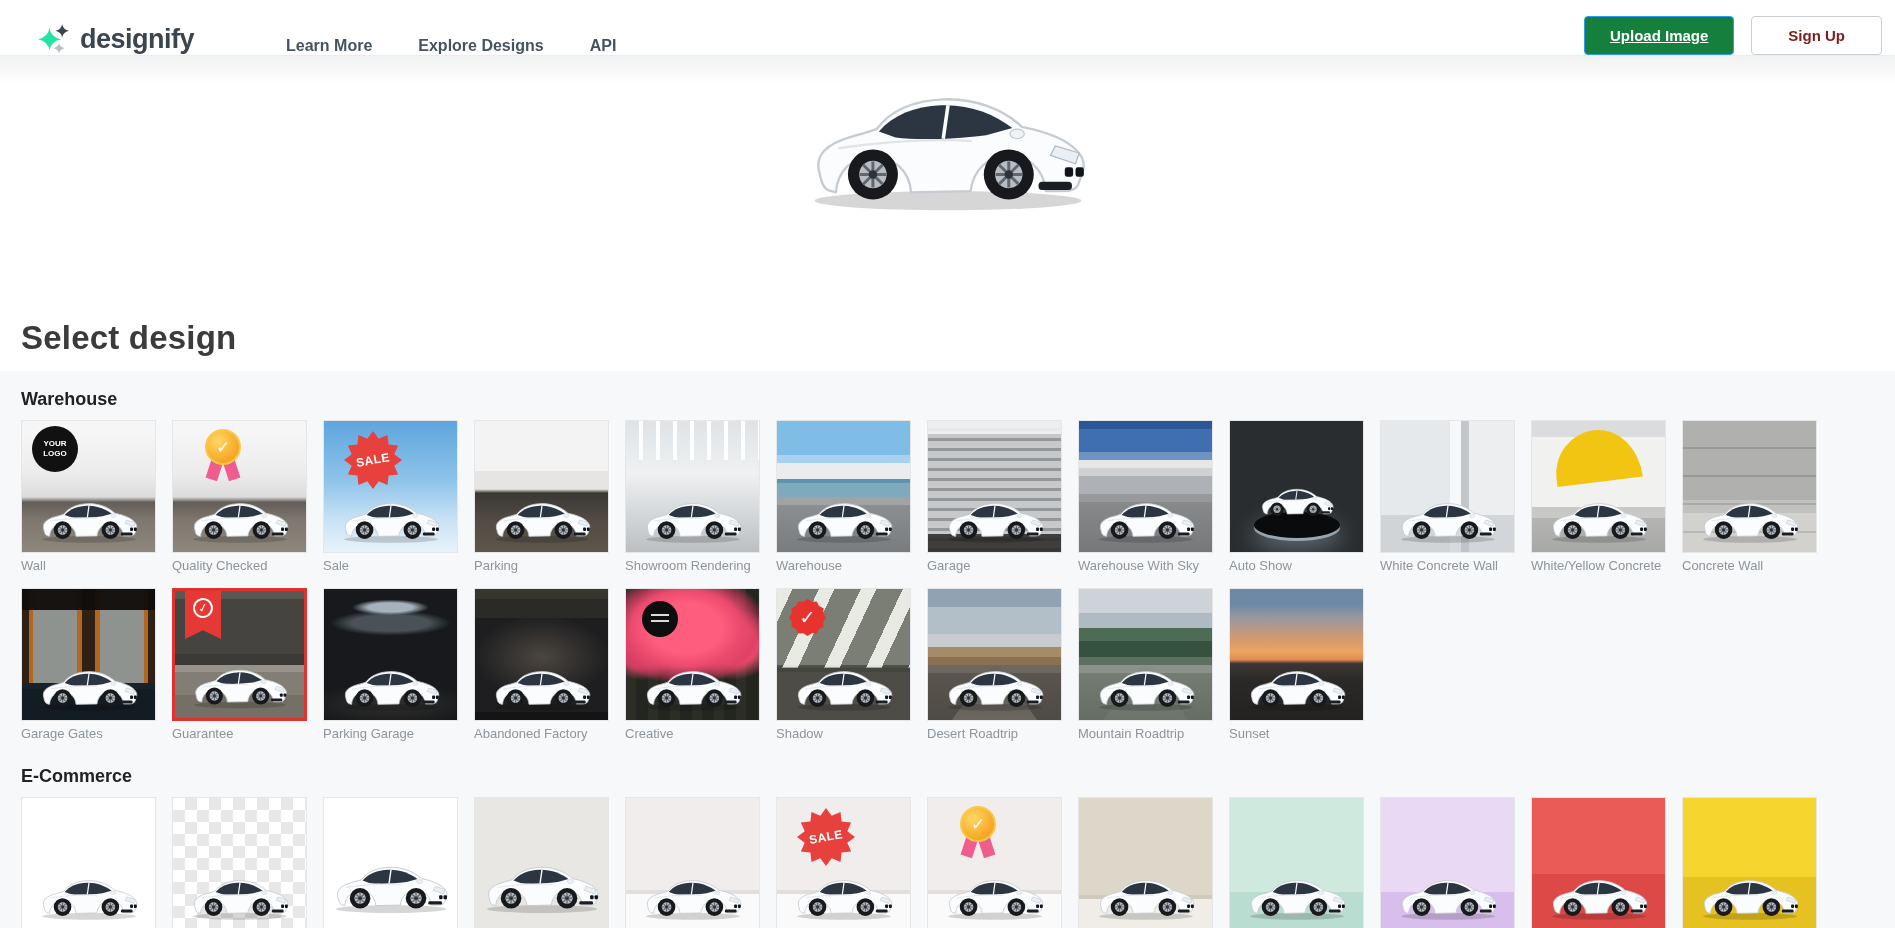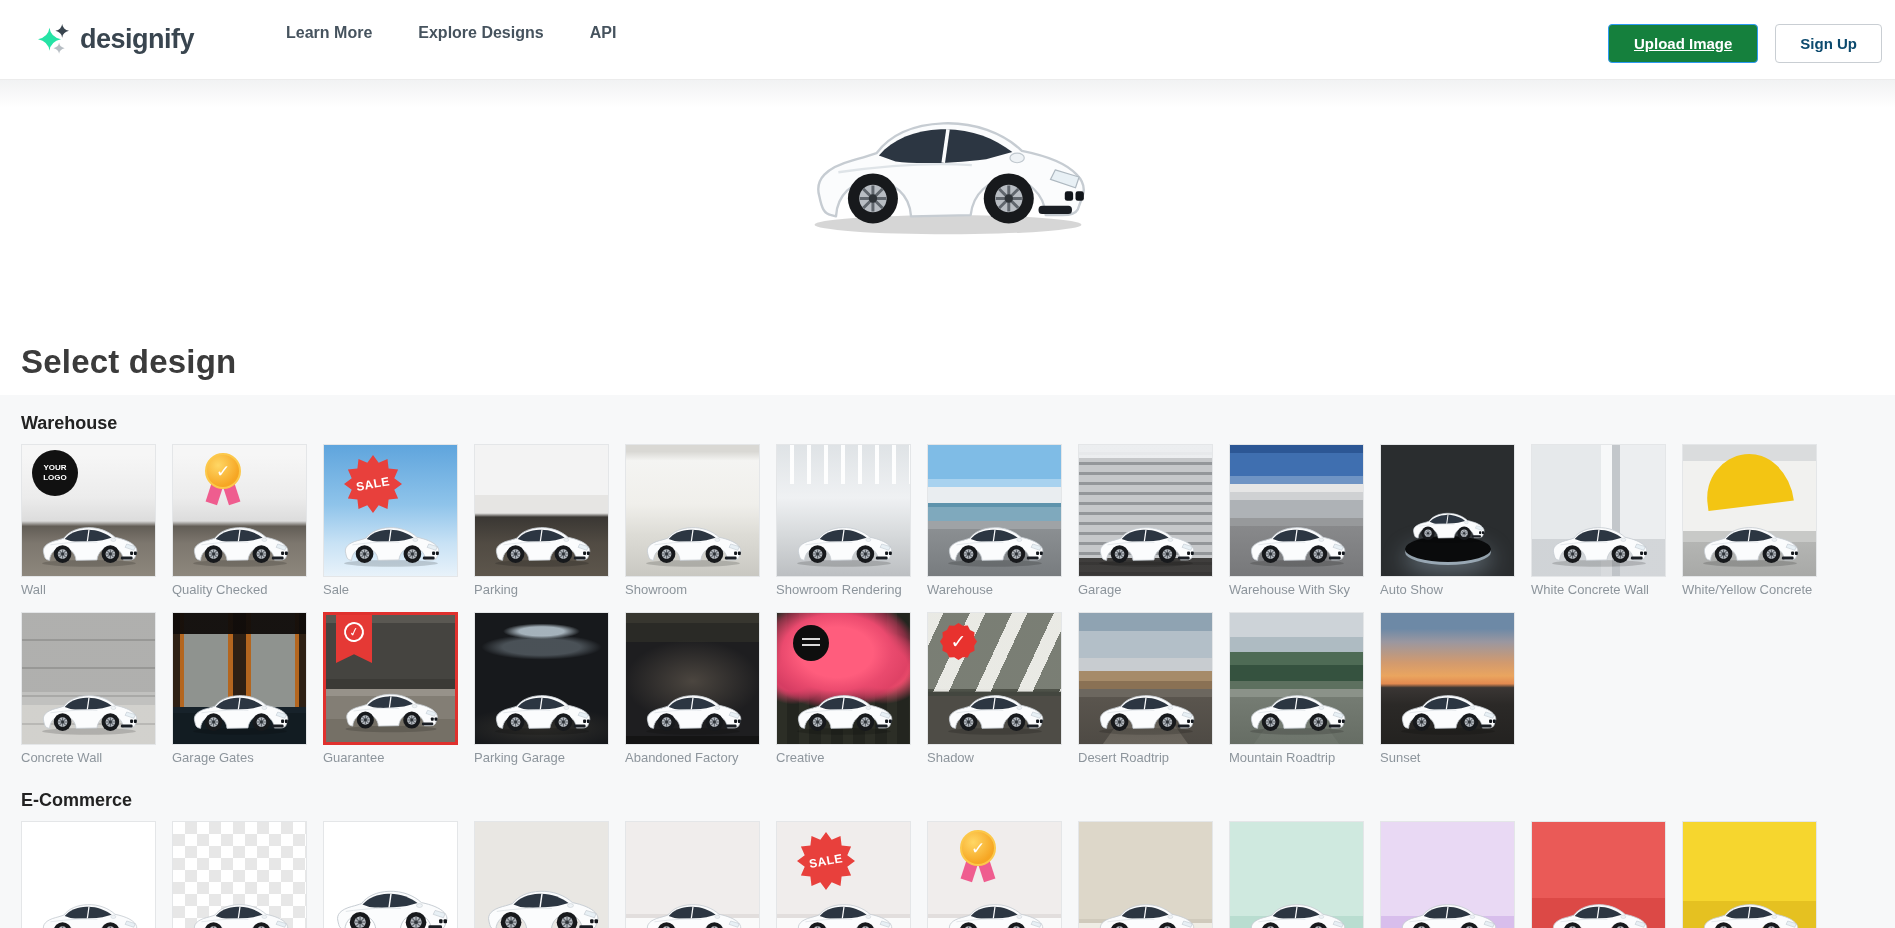--- a/index.html
+++ b/index.html
@@ -4,32 +4,32 @@
 <style>
   * { box-sizing: border-box; }
   html,body { margin:0; padding:0; }
   body {
     width:1895px; height:928px; overflow:hidden; background:#fff;
     font-family:"Liberation Sans","DejaVu Sans",sans-serif; color:#39454f;
   }
 
   
   .header {
-    height:56px; background:#fff; display:flex; align-items:flex-start;
-    padding:0 13px 0 38px; border-bottom:1px solid #ececec; position:relative; z-index:5;margin-top:24px;
+    height:56px; background:#fff; display:flex; align-items:flex-end;
+    padding:0 13px 0 38px; border-bottom:1px solid #ececec; position:relative; z-index:5;
   }
   .logo { display:flex; align-items:center; gap:11px; cursor:pointer; }
   .logo-icon { width:31px; height:31px; display:block; }
   .logo-text { font-size:27px; font-weight:800; color:#39454f; letter-spacing:-0.5px; }
   .nav { display:flex; gap:46px; margin-left:92px; }
   .nav a { font-size:16px; font-weight:700; color:#46535e; text-decoration:none; cursor:pointer; }
   .actions { margin-left:auto; display:flex; gap:17px; align-items:center; }
   .btn { font-family:inherit; font-size:15px; font-weight:700; border-radius:4px; cursor:pointer; }
   .btn-primary { background:#15803d; border:1px solid #2E9AF3; color:#fff; padding:10px 25px;text-decoration:underline; }
-  .btn-outline { background:#fff; border:1px solid #c9ced3; color:#0c4a6e; padding:10px 24px; }
+  .btn-outline { background:#fff; border:1px solid #c9ced3; color:#7f1d1d; padding:10px 36px; }
 
   
   .hero { padding-top:16px; background:linear-gradient(180deg,#f1f2f3 0,rgba(255,255,255,0) 28px); }
   .hero-car { display:block; margin:0 auto; width:310px; height:143px; }
 
   h1.page-title { margin:104px 0 14px 21px; font-size:33px; font-weight:800; color:#3b3b3b; letter-spacing:0.2px; }
 
   
   .sections-wrap { background:#f7f8f9; padding:18px 21px 0; min-height:560px; }
   .section { margin-bottom:24px; }
@@ -281,28 +281,20 @@
   </div>
           <div class="card">
     <div class="thumb variant-parking">
       <svg class="car" viewBox="0 0 260 120">
                 <use href="#car-shape"></use>
               </svg>
     </div>
     <div class="card-label">Parking</div>
   </div>
           <div class="card">
-    <div class="thumb variant-showroom">
-      <svg class="car" viewBox="0 0 260 120">
-                <use href="#car-shape"></use>
-              </svg>
-    </div>
-    <div class="card-label">Showroom</div>
-  </div>
-          <div class="card">
     <div class="thumb variant-showroom-render">
       <svg class="car" viewBox="0 0 260 120">
                 <use href="#car-shape"></use>
               </svg>
     </div>
     <div class="card-label">Showroom Rendering</div>
   </div>
           <div class="card">
     <div class="thumb variant-warehouse">
       <svg class="car" viewBox="0 0 260 120">

